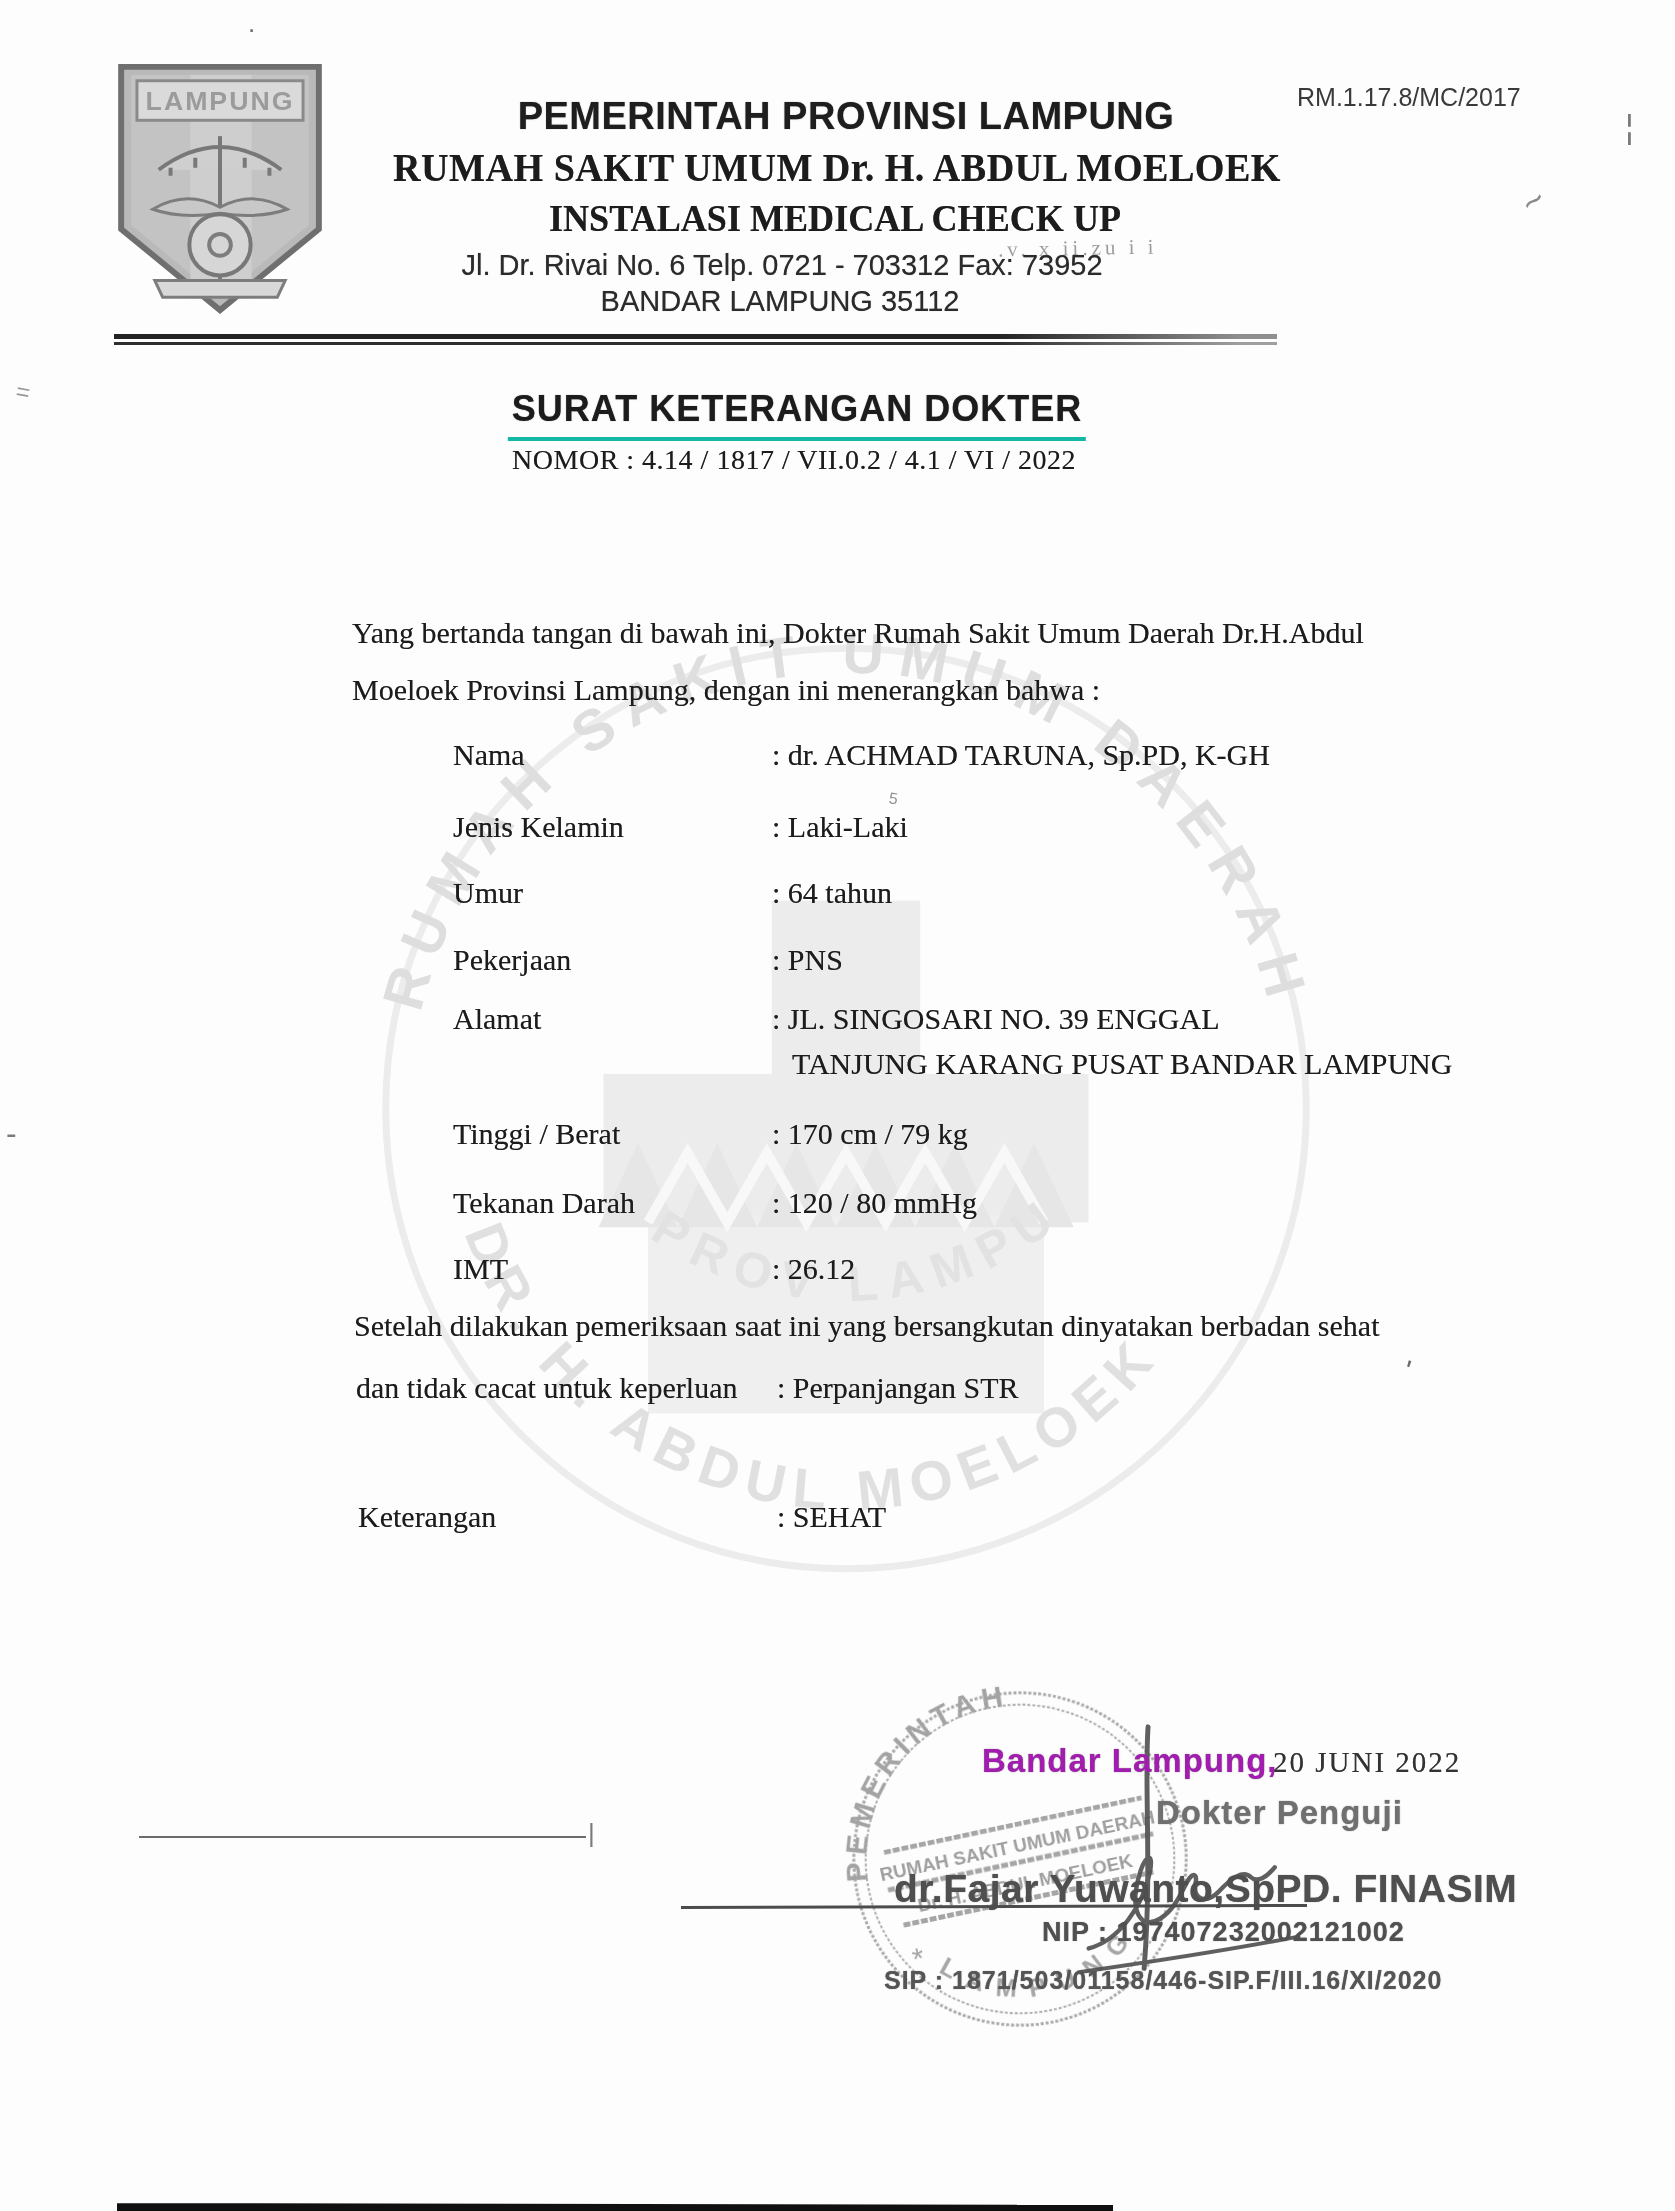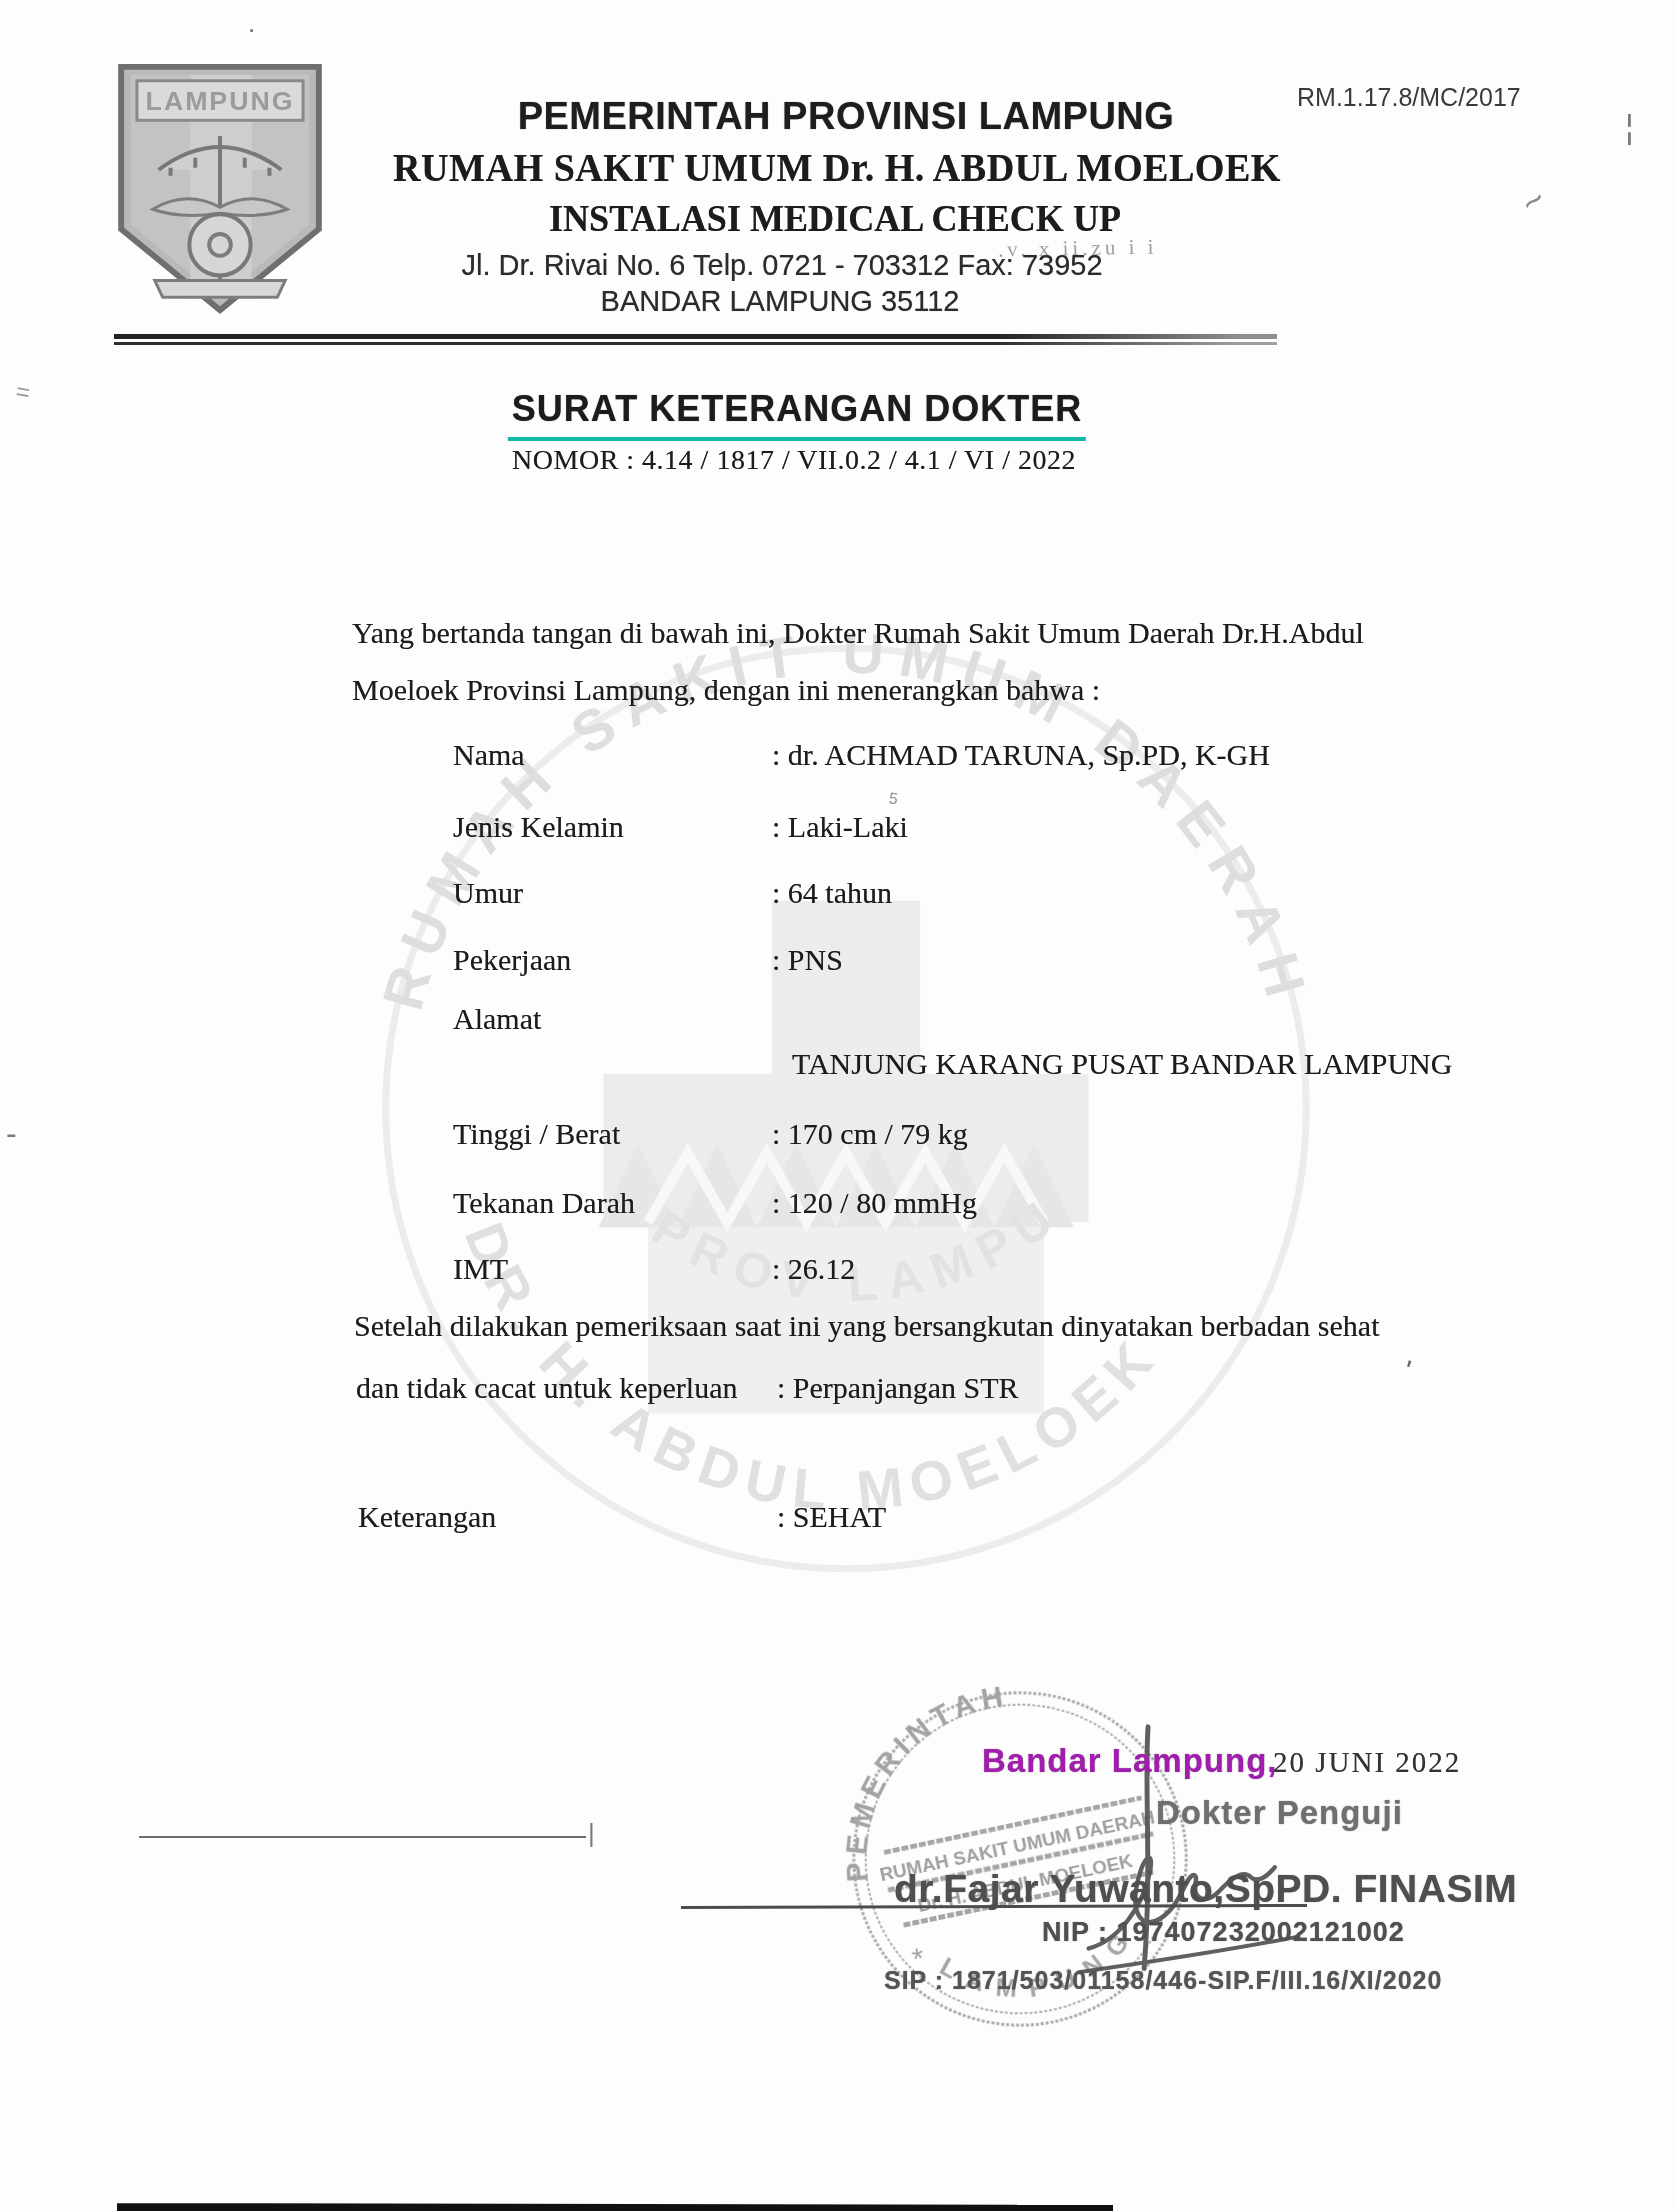--- a/index.html
+++ b/index.html
@@ -157,20 +157,21 @@
 
   <div class="abs serif f-label r0">Nama</div>
   <div class="abs serif f-value r0">: dr. ACHMAD TARUNA, Sp.PD, K-GH</div>
   <div class="abs serif f-label r1">Jenis Kelamin</div>
   <div class="abs serif f-value r1">: Laki-Laki</div>
   <div class="abs serif f-label r2">Umur</div>
   <div class="abs serif f-value r2">: 64 tahun</div>
   <div class="abs serif f-label r3">Pekerjaan</div>
   <div class="abs serif f-value r3">: PNS</div>
   <div class="abs serif f-label r4">Alamat</div>
+  <div class="abs serif f-value r4">: JL. SINGOSARI NO. 39 ENGGAL</div>
   <div class="abs serif r4b">TANJUNG KARANG PUSAT BANDAR LAMPUNG</div>
   <div class="abs serif f-label r5">Tinggi / Berat</div>
   <div class="abs serif f-value r5">: 170 cm / 79 kg</div>
   <div class="abs serif f-label r6">Tekanan Darah</div>
   <div class="abs serif f-value r6">: 120 / 80 mmHg</div>
   <div class="abs serif f-label r7">IMT</div>
   <div class="abs serif f-value r7">: 26.12</div>
 
   <div class="abs serif stmt1">Setelah dilakukan pemeriksaan saat ini yang bersangkutan dinyatakan berbadan sehat</div>
   <div class="abs serif stmt2-label">dan tidak cacat untuk keperluan</div>

